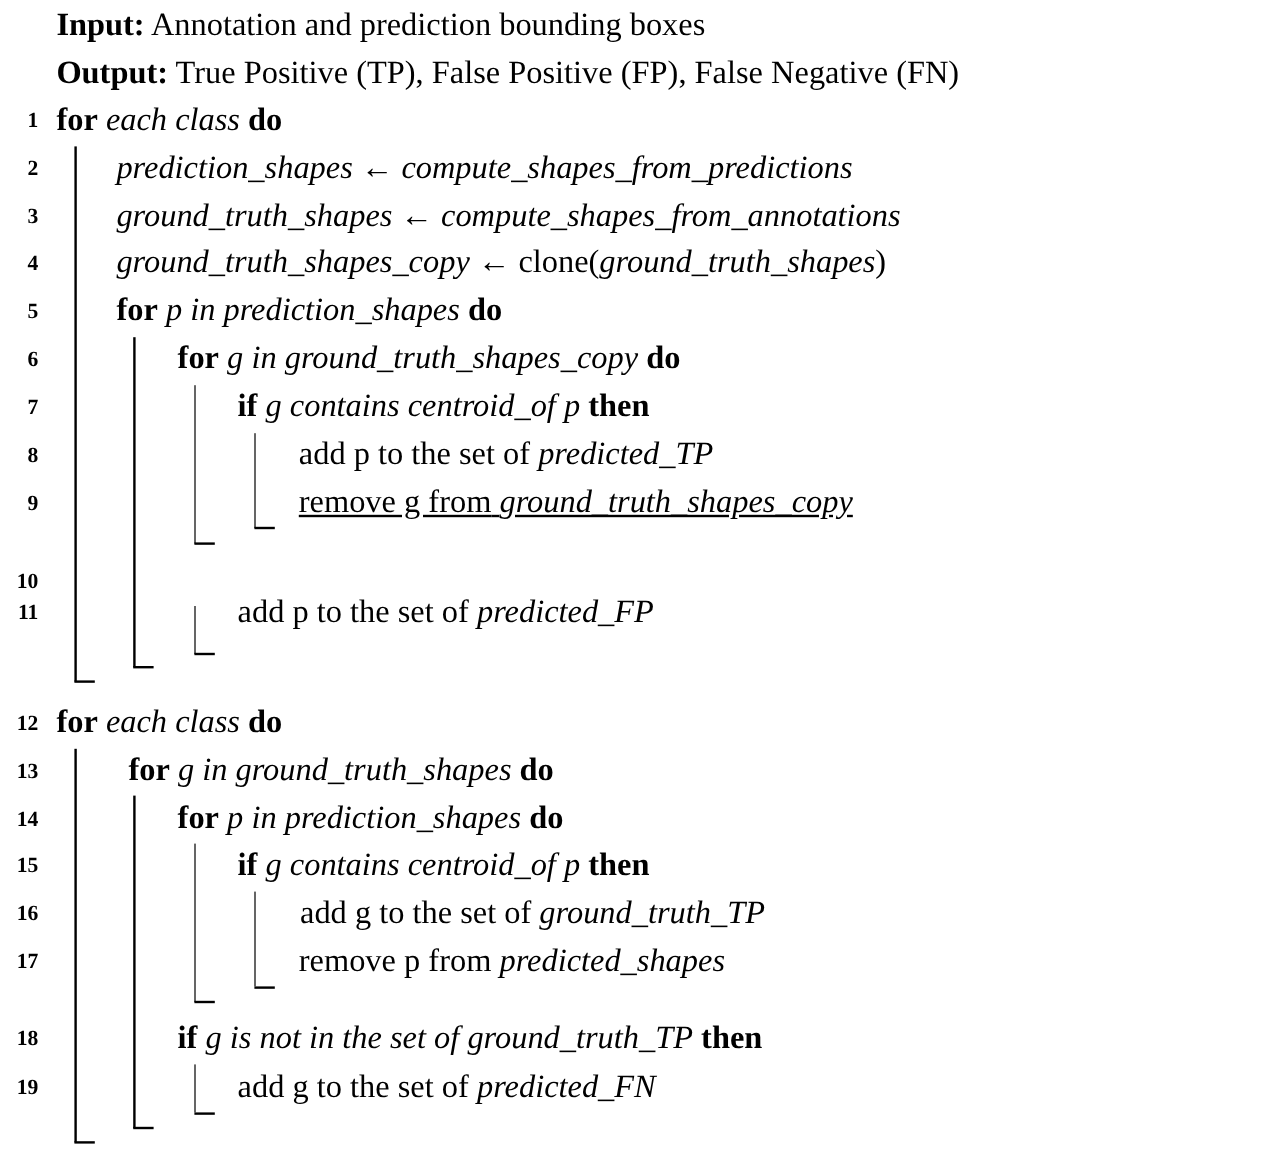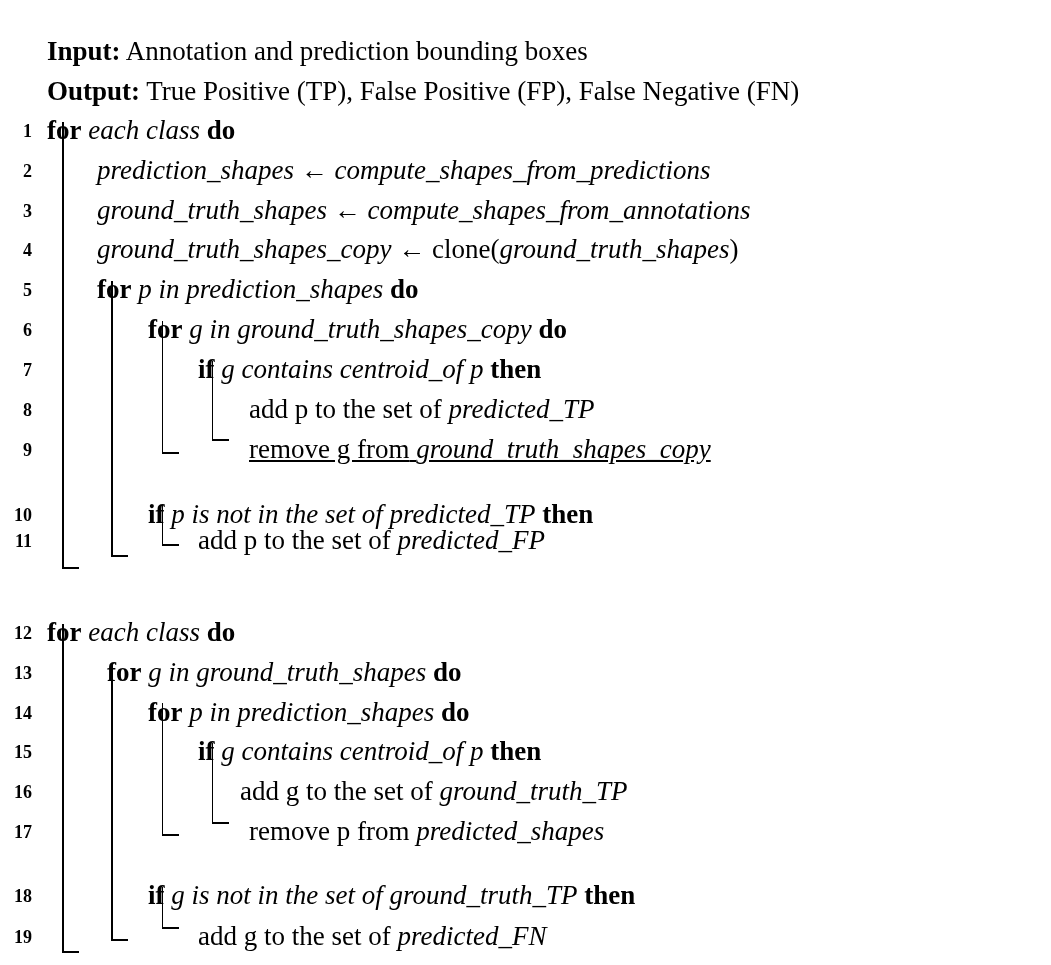--- a/index.html
+++ b/index.html
@@ -1,18 +1,18 @@
 <!DOCTYPE html>
 <html><head>
 <meta charset="utf-8">
 <style>
   html, body { margin:0; padding:0; background:#ffffff; }
   body { width:1051px; height:965px; position:relative; overflow:hidden;
          font-family:"DejaVu Serif", "Liberation Serif", serif; color:#000; }
-  .row { position:absolute; left:0; height:40px; width:899px;margin-top:31px; }
+  .row { position:absolute; left:0; height:40px; width:899px; }
   .ln { position:absolute; left:0; width:32px; text-align:right; font-size:18px; font-weight:bold; top:11px;
         font-family:"Liberation Serif", serif; }
   .txt { position:absolute; top:0; font-size:27px; line-height:40px; white-space:nowrap;
          font-family:"Liberation Serif", serif; }
   .b { font-weight:bold; }
   .i { font-style:italic; }
   .vr { position:absolute; width:2px; background:#000; }
   .vr.thin { width:1.3px; }
   .hr { position:absolute; height:1.5px; background:#000; }
 </style>
@@ -106,25 +106,20 @@
 <div class="row" style="top:398px;">
   <span class="ln">9</span>
   <div class="txt" style="left:249px;text-decoration:underline;">
     <span>remove g from</span>
     <span class="i">ground_truth_shapes_copy</span>
   </div>
 </div>
 
 <div class="row" style="top:463px;">
   <span class="ln">10</span>
-  <div class="txt" style="left:148px;">
-    <span class="b">if</span>
-    <span class="i">p is not in the set of predicted_TP</span>
-    <span class="b">then</span>
-  </div>
 </div>
 
 <div class="row" style="top:489px;">
   <span class="ln">11</span>
   <div class="txt" style="left:198px;">
     <span>add p to the set of</span>
     <span class="i">predicted_FP</span>
   </div>
 </div>
 
@@ -159,21 +154,21 @@
   <span class="ln">15</span>
   <div class="txt" style="left:198px;">
     <span class="b">if</span>
     <span class="i">g contains centroid_of p</span>
     <span class="b">then</span>
   </div>
 </div>
 
 <div class="row" style="top:740px;">
   <span class="ln">16</span>
-  <div class="txt" style="left:240px;">
+  <div class="txt" style="left:250px;">
     <span>add g to the set of</span>
     <span class="i">ground_truth_TP</span>
   </div>
 </div>
 
 <div class="row" style="top:780px;padding-left:40px;">
   <span class="ln">17</span>
   <div class="txt" style="left:249px;">
     <span>remove p from</span>
     <span class="i">predicted_shapes</span>

